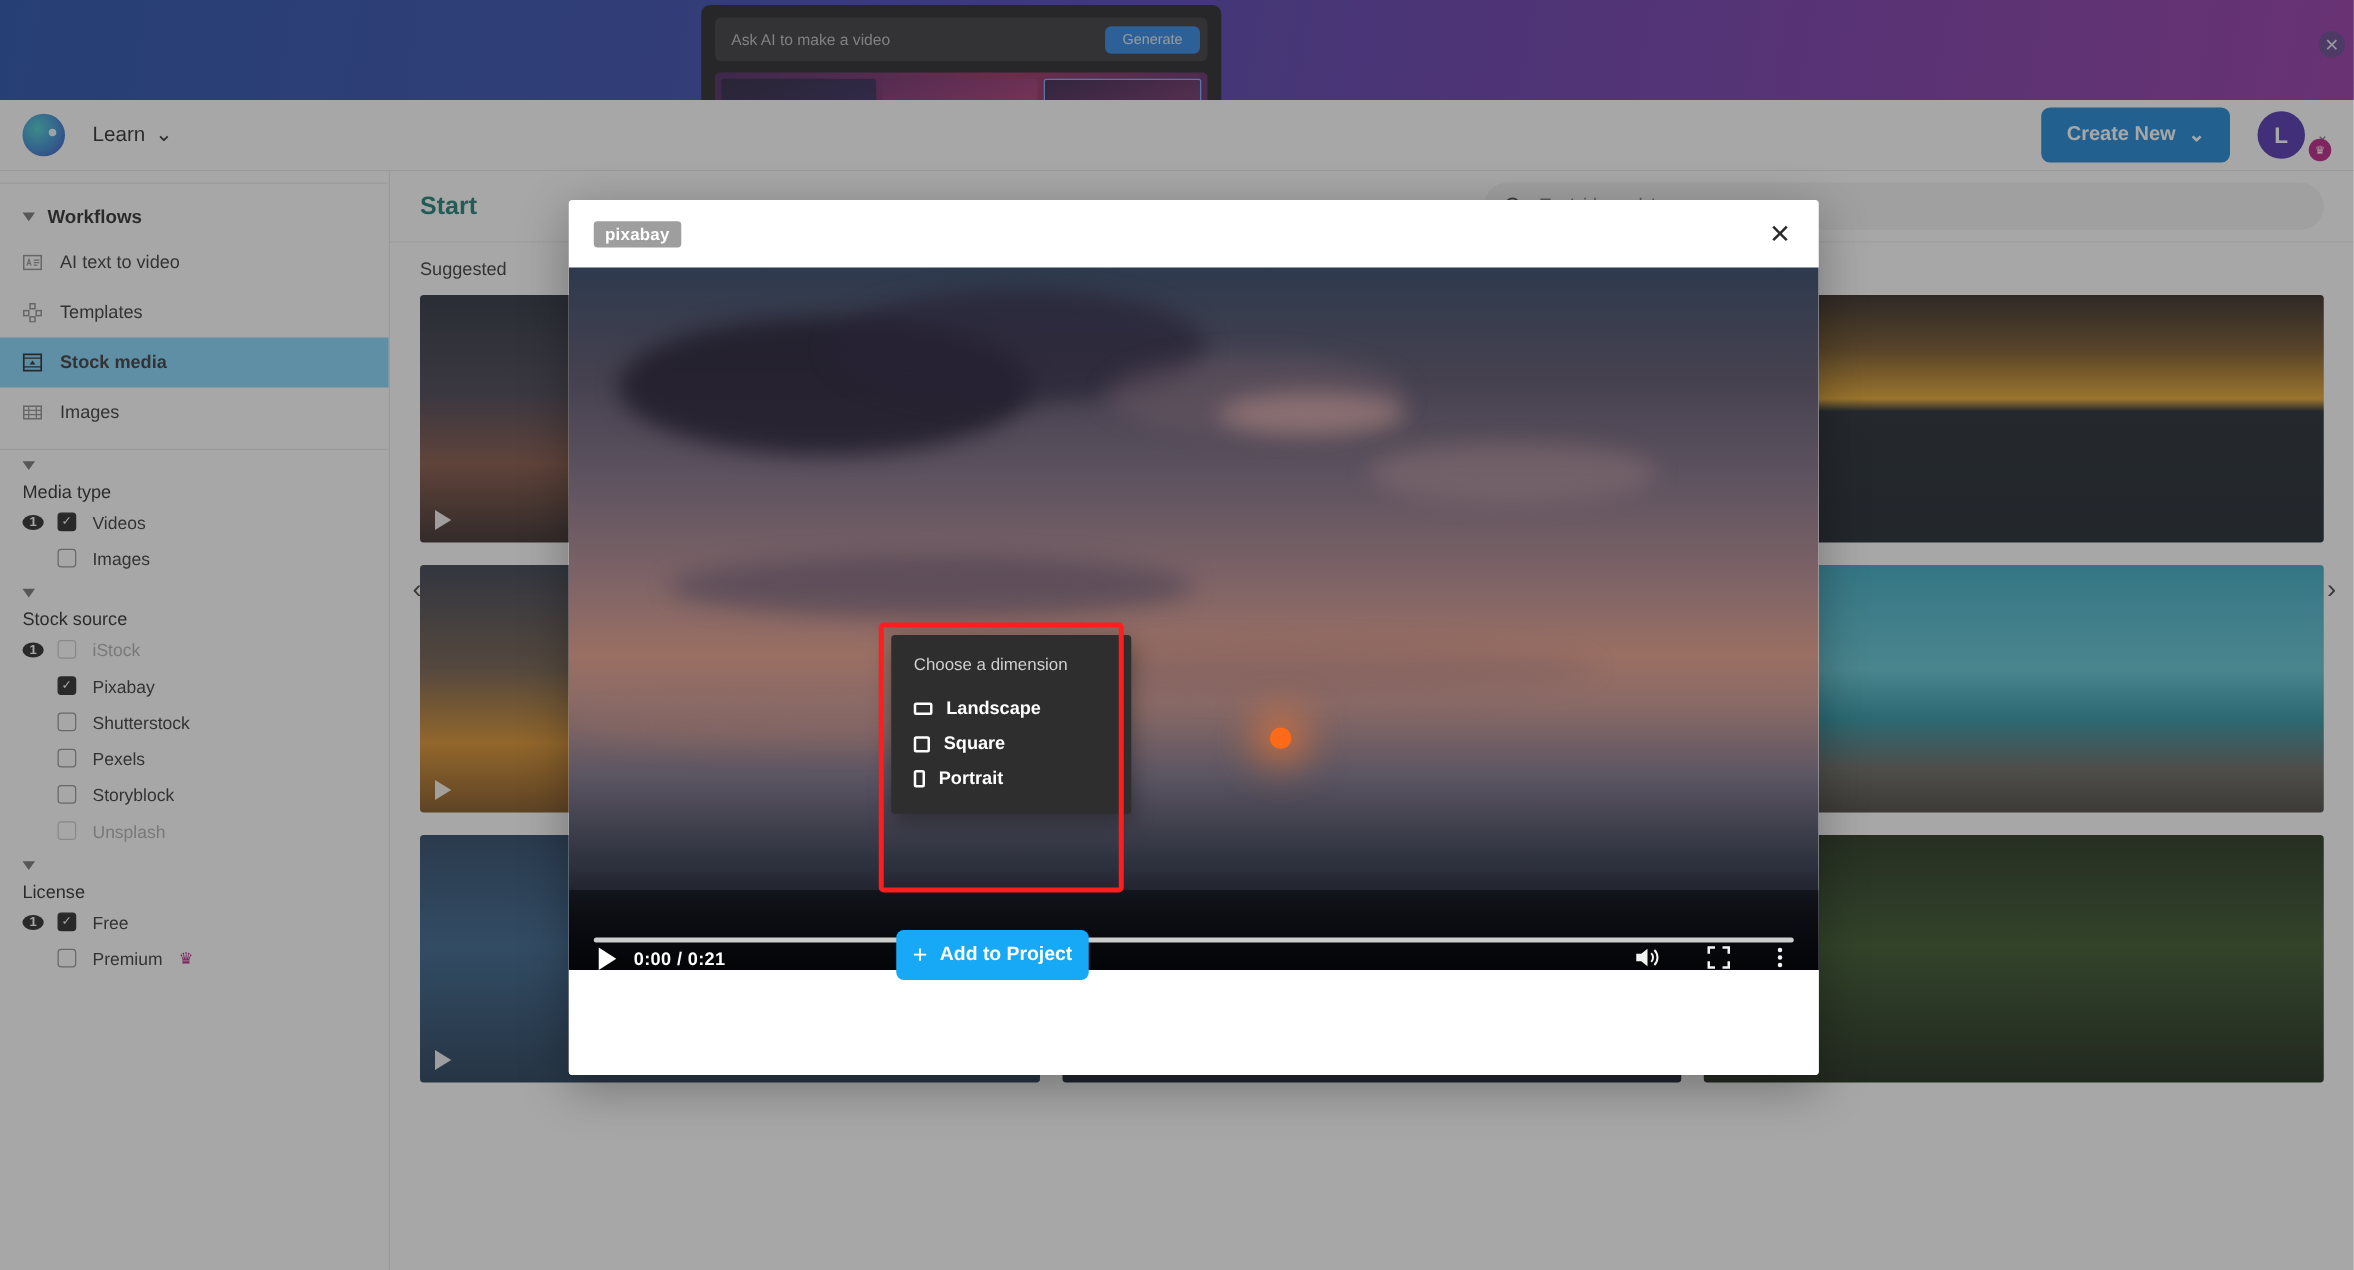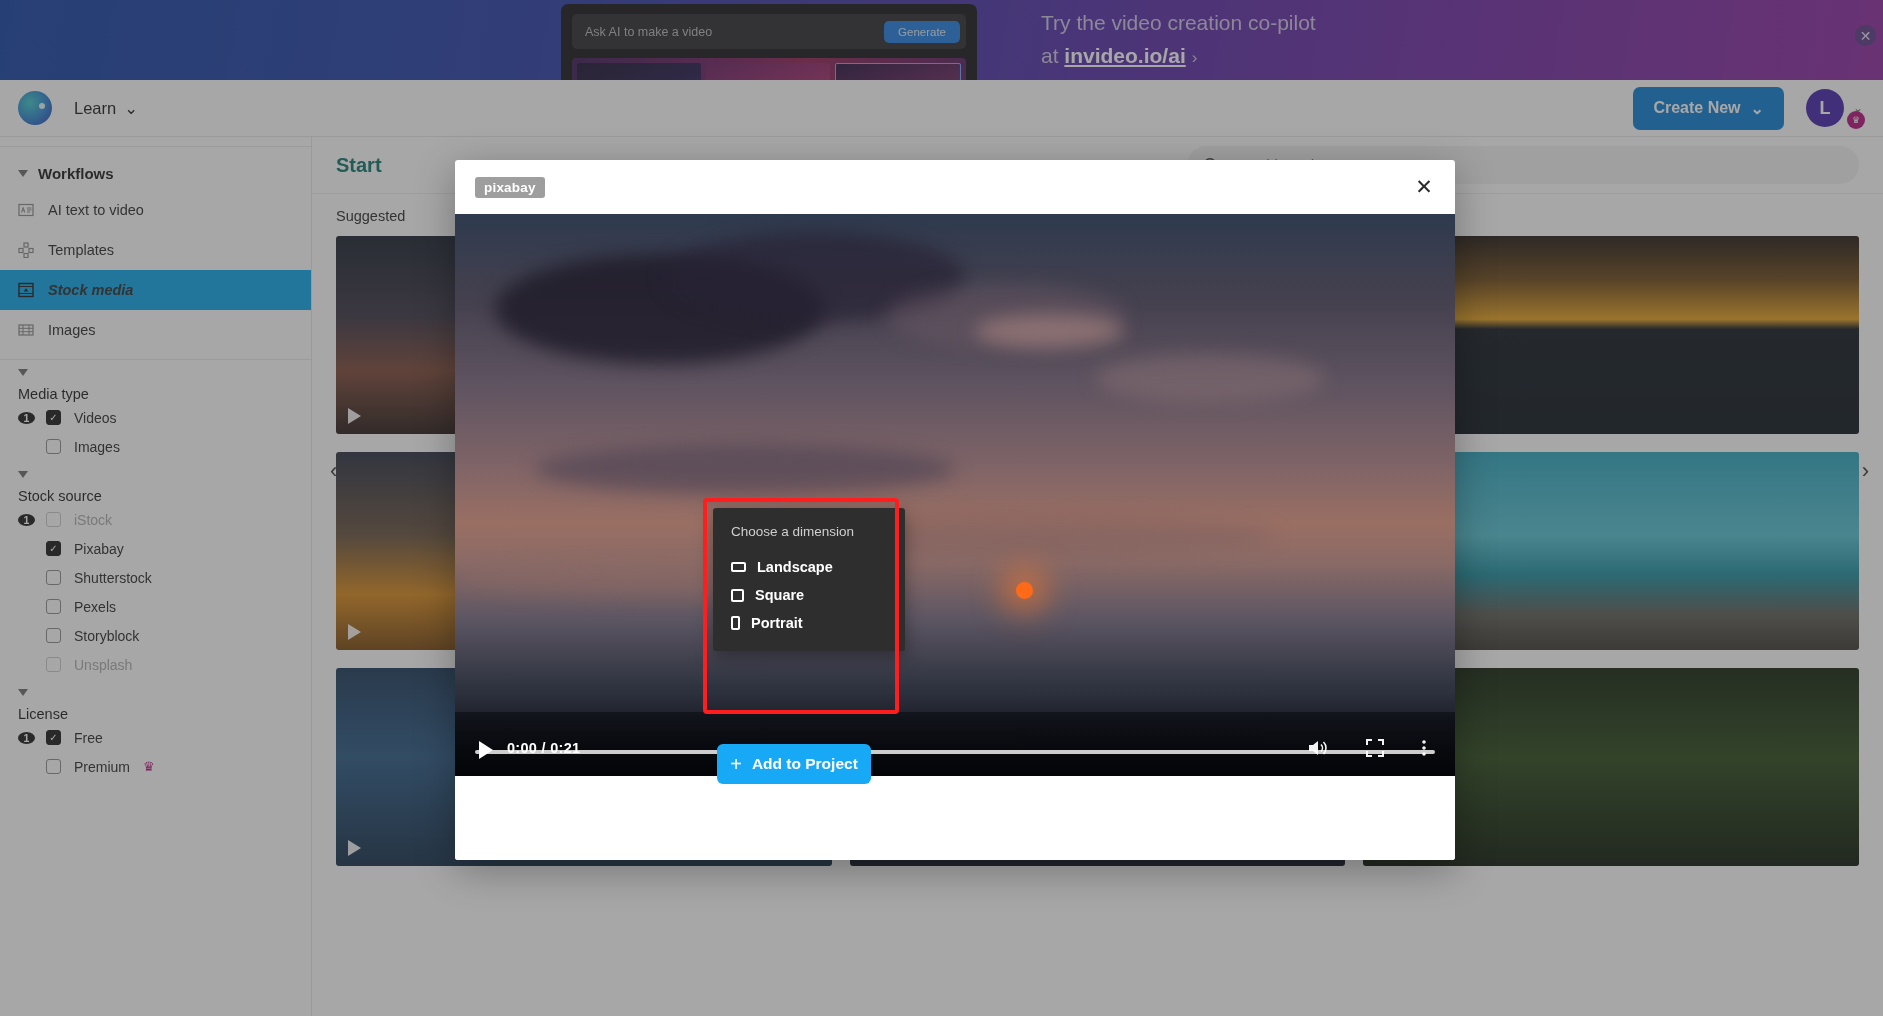--- a/index.html
+++ b/index.html
@@ -93,21 +93,21 @@
 
   
   .sidebar {
     position: absolute; left: 0; top: 137px; width: 312px; height: 879px;
     background: #fff; border-right: 1px solid #e8e8e8; overflow: hidden;
   }
   .side-item {
     display: flex; align-items: center; gap: 14px;
     padding: 0 18px; height: 40px; font-size: 14.5px; color: #2c2c2c;
   }
-  .side-item.active { background: #0ea5e9; font-weight: 700; font-style: italic; }
+  .side-item.active { background: #7dd3fc; font-weight: 700; }
   .side-sep { height: 1px; background: #eaeaea; margin: 9px 0; }
   .side-group {
     display:flex; align-items:center; gap:10px;
     padding: 0 18px; height: 34px; font-size: 15px; font-weight: 700; color: #1c1c1c;
   }
   .caret { width:0;height:0;border-left:5px solid transparent;border-right:5px solid transparent;border-top:7px solid #6e6e6e; }
   .filters-head {
     display:flex; align-items:center; justify-content: space-between;
     padding: 0 18px; height: 36px;
   }
@@ -212,21 +212,21 @@
     border-radius: 50%; background: #ff6a18;
     box-shadow: 0 0 30px 14px rgba(255,120,40,.55);
   }
   .mountain {
     position: absolute; left: 0; right: 0; bottom: 0; height: 64px;
     background: linear-gradient(180deg, rgba(16,18,26,.75), #0b0d14);
   }
   .vcontrols {
     position: absolute; left: 0; right: 0; bottom: 0; height: 84px;
     background: linear-gradient(180deg, rgba(0,0,0,0), rgba(0,0,0,.62));
-    display: flex; align-items: center; padding: 28px 18px 0 18px;
+    display: flex; align-items: flex-end; padding: 28px 18px 0 18px;
   }
   .v-play {
     width: 0; height: 0; margin: 4px 14px 0 6px;
     border-left: 14px solid #fff; border-top: 9px solid transparent; border-bottom: 9px solid transparent;
   }
   .v-time { color: #fff; font-size: 14.5px; font-weight: 700; letter-spacing: .3px; }
   .v-right { margin-left: auto; display: flex; align-items: center; gap: 36px; padding-right: 10px; }
   .v-ico { color: #fff; opacity: .95; }
   .v-progress {
     position: absolute; left: 20px; right: 20px; bottom: 22px;
@@ -270,24 +270,20 @@
     <div class="promo-video-card">
       <div class="promo-prompt">
         <span class="promo-prompt-text">Ask AI to make a video</span>
         <button class="promo-generate">Generate</button>
       </div>
       <div class="promo-thumbstrip">
         <div class="promo-thumb pt1"></div>
         <div class="promo-thumb pt2"></div>
         <div class="promo-thumb pt3"></div>
       </div>
-    </div>
-    <div class="promo-copy">
-      <div>Try the video creation co-pilot</div>
-      <div><span>at </span><a href="#">invideo.io/ai</a><span class="promo-chev">›</span></div>
     </div>
     <div class="promo-close">✕</div>
   </div>
 
   <div class="topnav">
     <div class="brand-logo"></div>
     <div class="nav-learn">
       <span>Learn</span>
       <span>⌄</span>
     </div>

